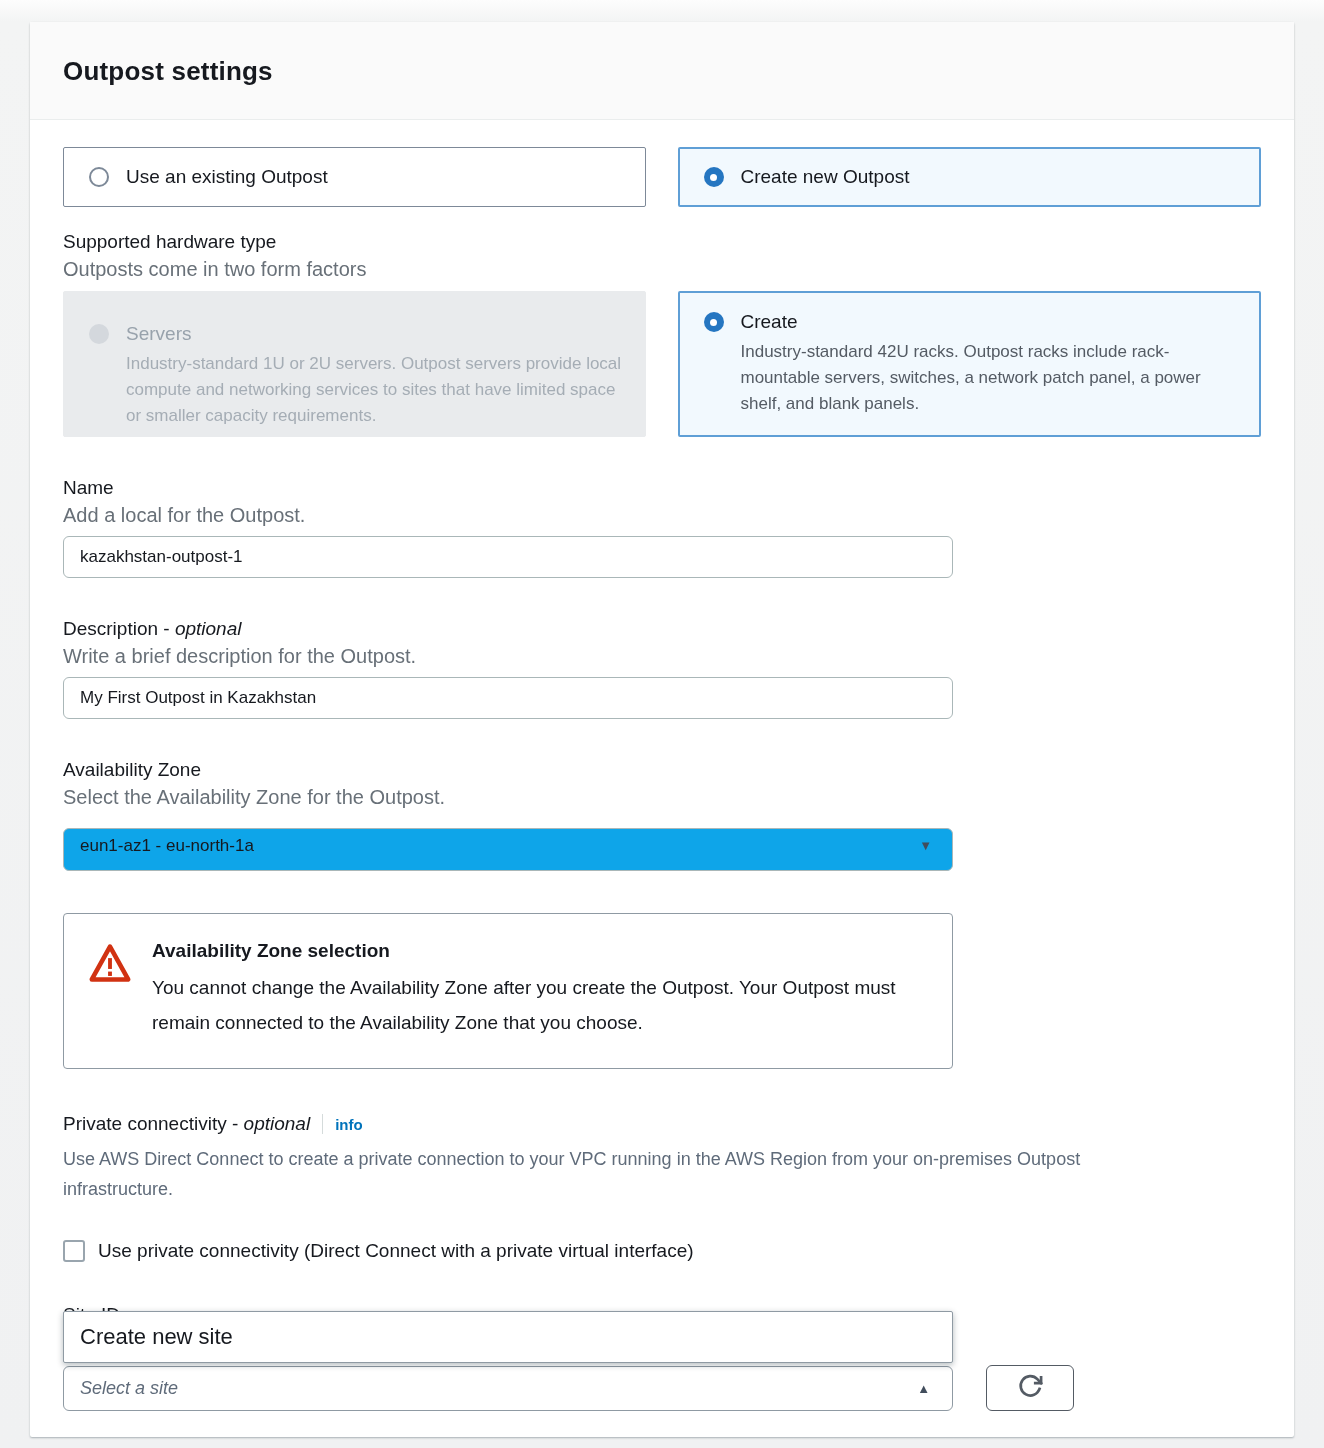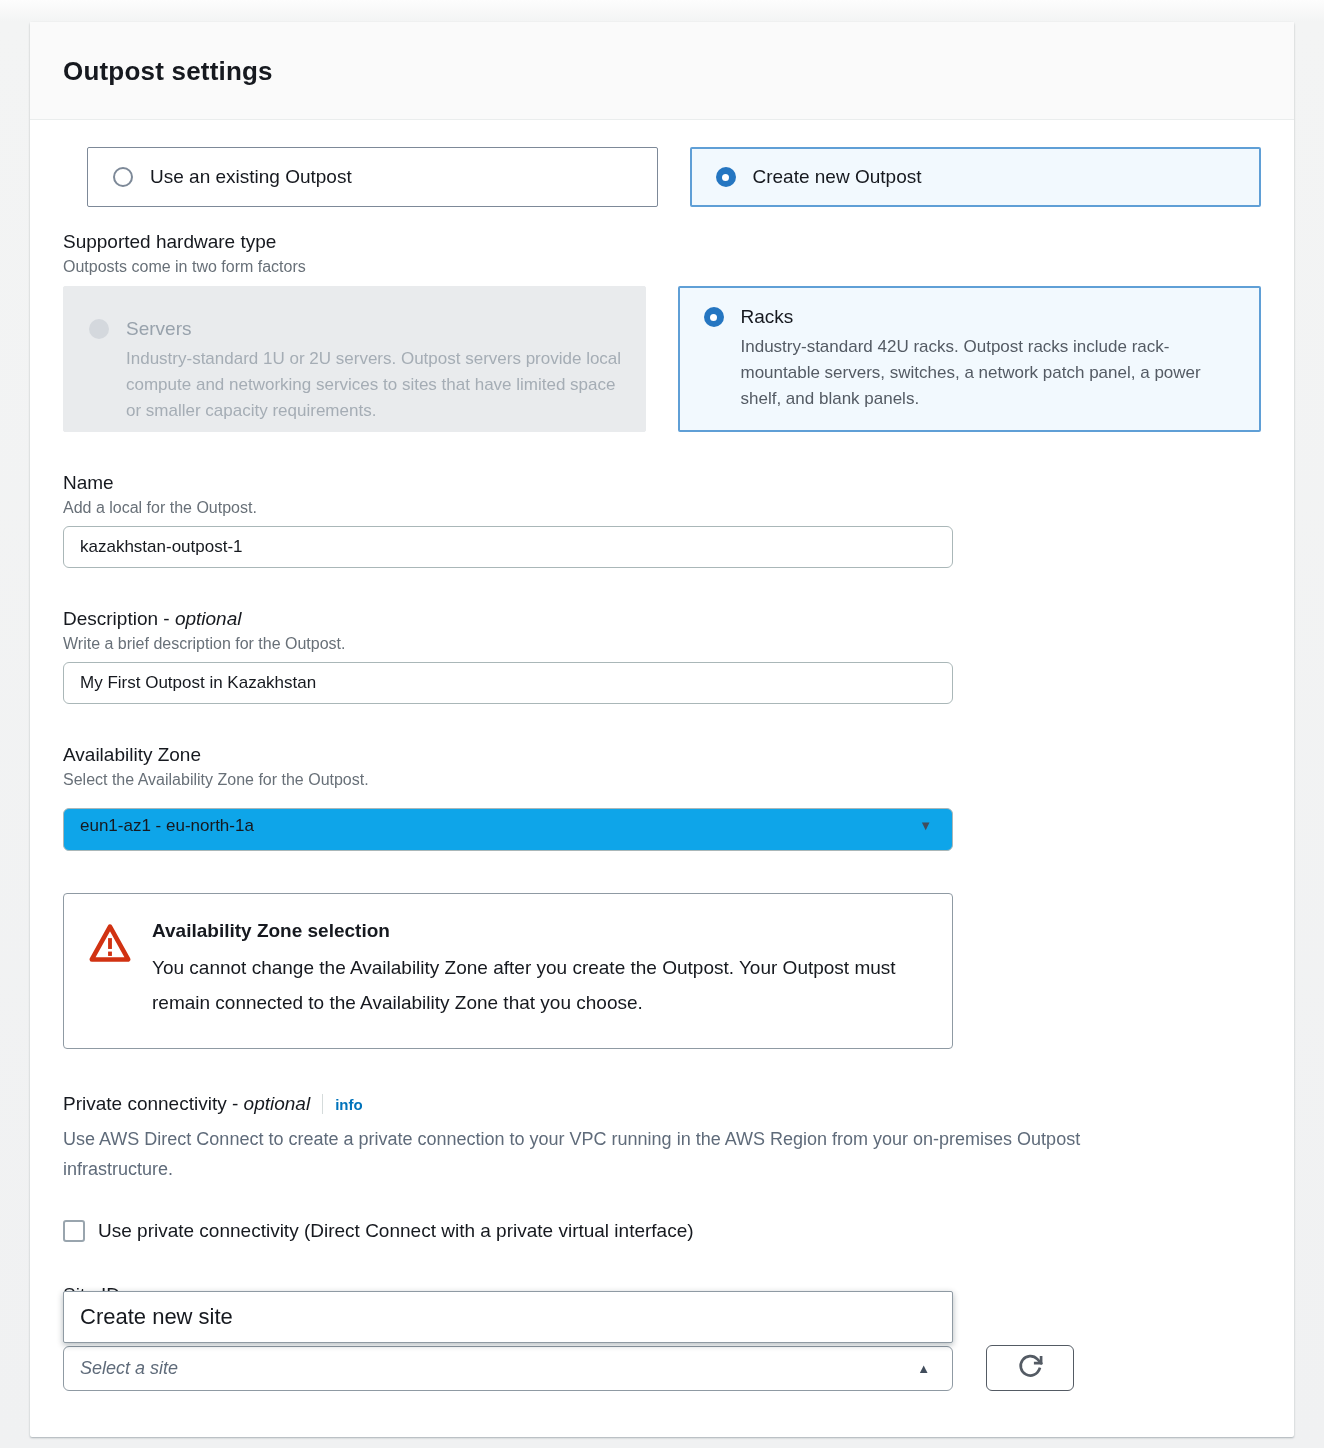--- a/index.html
+++ b/index.html
@@ -19,21 +19,21 @@
   .card-header {
     background:#fafafa;
     border-bottom:1px solid #eaeded;
     padding:34px 33px 32px 33px;
   }
   .card-title { font-size:26px; font-weight:700; color:#16191f; letter-spacing:.2px; }
   .card-body { padding:0 33px; }
 
   
   .tile-row { display:flex; gap:32px; }
-  .row-source { margin-top:27px;margin-left:24px; }
+  .row-source { margin-top:27px; }
   .row-hw { margin-top:10px; }
   .tile {
     flex:1 1 0; background:#fff; border:1px solid #7d8998; border-radius:2px;
     padding:0 20px 0 25px; cursor:pointer;
   }
   .tile.short { height:60px; display:flex; align-items:center; }
   .tile.tall { height:146px; padding-top:31px; }
   .tile.selected { background:#f2f9fe; border:2px solid #5f9fd6; padding-left:24px; }
   .tile.tall.selected { padding-top:18px; }
   .tile.disabled { background:#e9ebed; border:1px solid #e9ebed; cursor:default; }
@@ -55,21 +55,21 @@
   .radio.checked::after {
     content:""; position:absolute; left:6.5px; top:6.5px; width:7px; height:7px;
     border-radius:50%; background:#fff;
   }
   .radio.off-disabled { border:none; background:#d4d8dd; }
 
   
   .field { margin-top:40px; }
   .field-label { font-size:19px; color:#16191f; }
   .field-label .opt { font-style:italic; }
-  .field-constraint { margin-top:5px; font-size:16px; color:#687078; }
+  .field-constraint { margin-top:5px; font-size:20px; color:#687078; }
   .text-input {
     margin-top:9px; width:890px; height:42px;
     border:1px solid #aab7b8; border-radius:6px;
     font-family:inherit; font-size:17px; color:#16191f; padding:0 16px;
     background:#fff; display:block;
   }
   .select-box {
     margin-top:19px; width:890px; height:43px;
     border:1px solid #aab7b8; border-radius:6px; background:#0ea5e9;
     display:flex; align-items:center; justify-content:space-between;
@@ -156,21 +156,21 @@
       <div class="tile tall disabled">
         <div class="tile-head">
           <span class="radio off-disabled"></span>
           <span class="tile-label">Servers</span>
         </div>
         <div class="tile-desc">Industry-standard 1U or 2U servers. Outpost servers provide local compute and networking services to sites that have limited space or smaller capacity requirements.</div>
       </div>
       <div class="tile tall selected">
         <div class="tile-head">
           <span class="radio checked"></span>
-          <span class="tile-label">Racks</span>
+          <span class="tile-label">Create</span>
         </div>
         <div class="tile-desc">Industry-standard 42U racks. Outpost racks include rack-mountable servers, switches, a network patch panel, a power shelf, and blank panels.</div>
       </div>
     </div>
 
     <div class="field">
       <div class="field-label">Name</div>
       <div class="field-constraint">Add a local for the Outpost.</div>
       <input class="text-input" type="text" value="kazakhstan-outpost-1" style="">
     </div>

